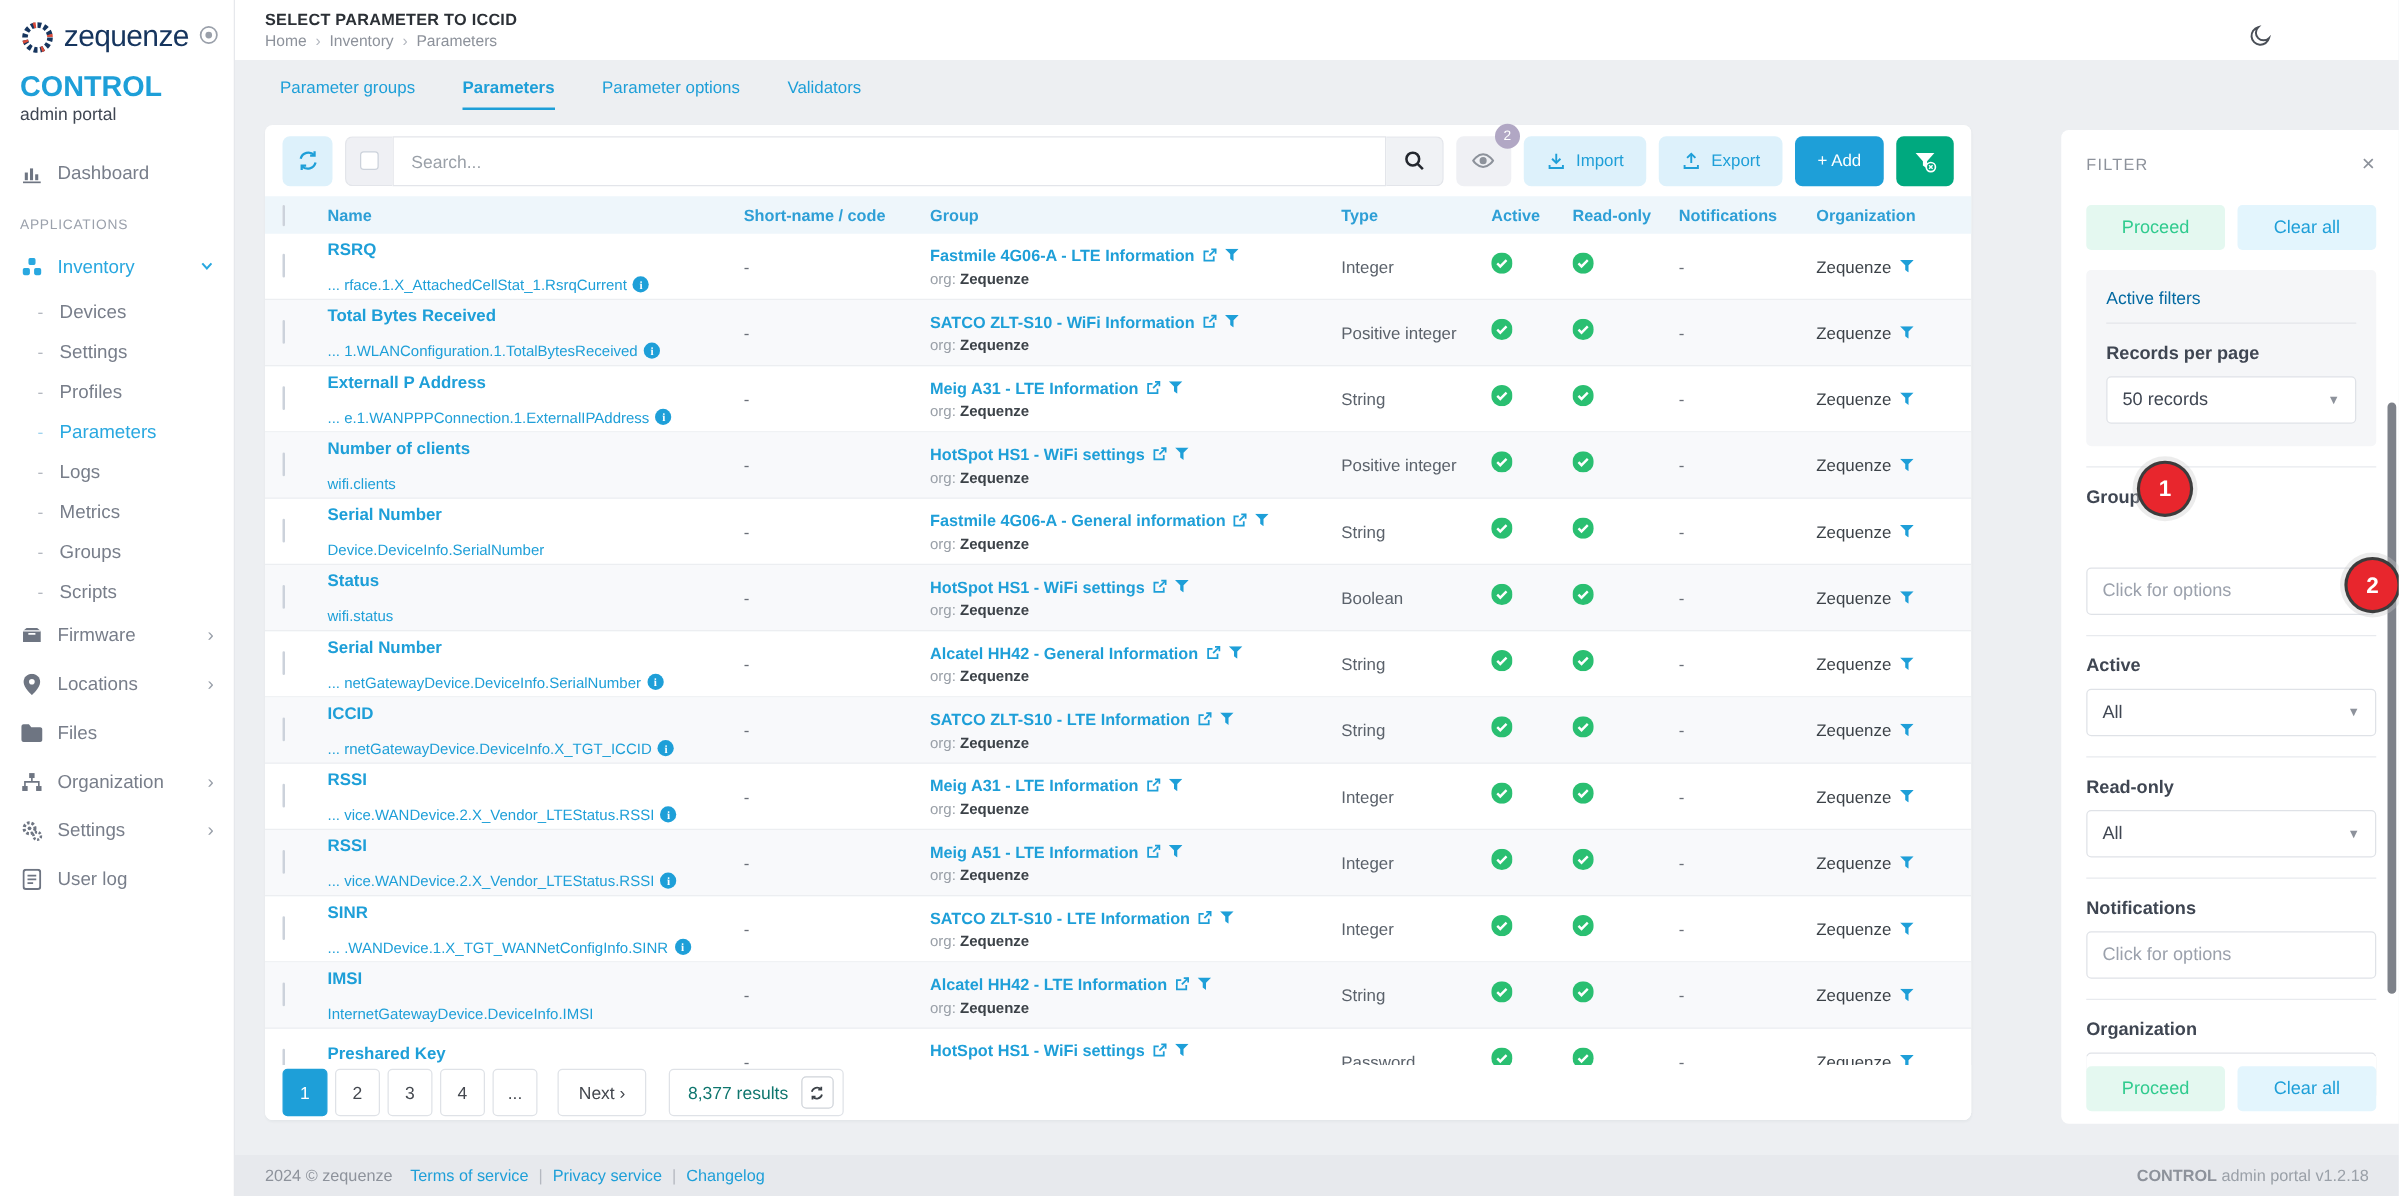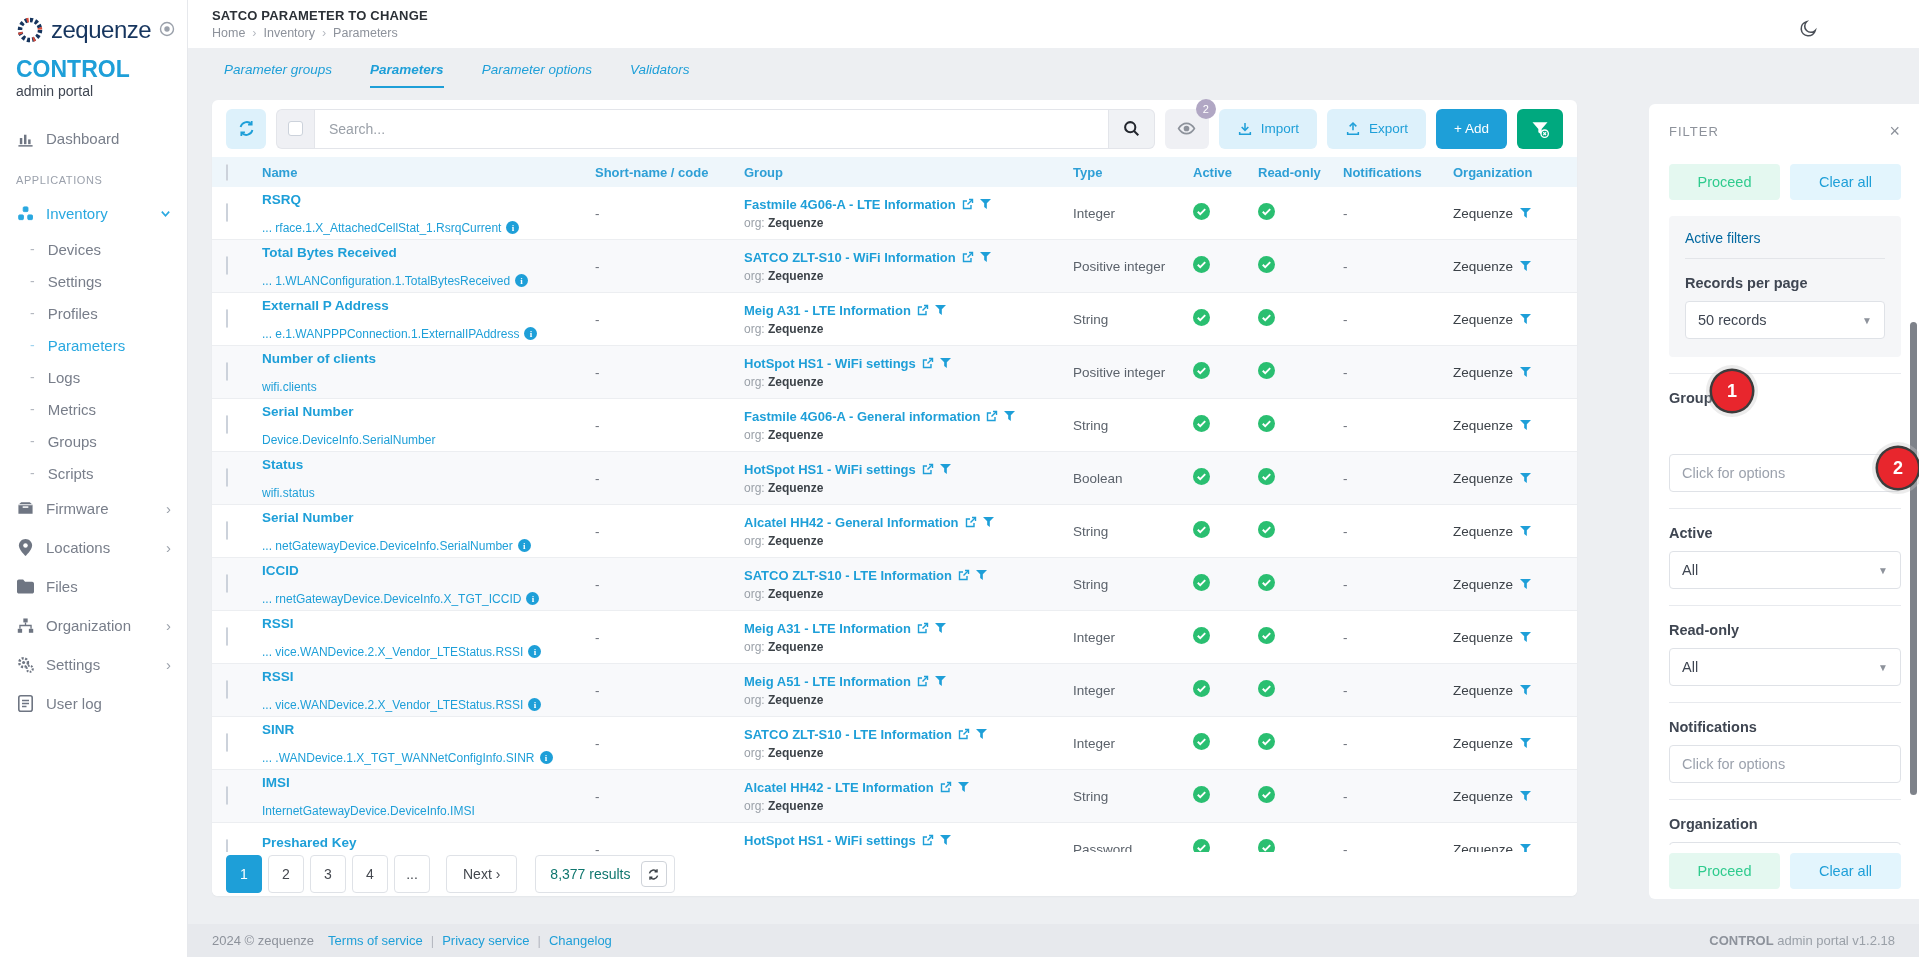--- a/index.html
+++ b/index.html
@@ -36,21 +36,21 @@
   .tb-right { margin-left:auto; display:flex; align-items:center; gap:20px;flex-direction:column; }
   .tb-icon { display:flex; align-items:center; cursor:pointer; }
   .user-box { height:48px; background:#f2f3f6; display:flex; align-items:center; gap:10px; padding:0 20px 0 14px; cursor:pointer; }
   .user-lines { font-size:12.5px; }
   .user-email { color:#3c4248; }
   .user-org { margin-top:1px; }
   .user-org .pfx { color:#9aa0a8; }
   .user-org .org { color:#3c4248; font-weight:bold; }
 
   .content { position:absolute; top:48px; left:0; right:0; bottom:33px; background:#edeff2; }
-  .tabs { display:flex; gap:38px; padding:14px 0 0 36px;font-style:italic; }
+  .tabs { display:flex; gap:38px; padding:14px 0 0 36px; }
   .tab { font-size:13.5px; color:#1e9fd8; padding-bottom:9px; cursor:pointer; }
   .tab.active { border-bottom:2px solid #1e9fd8; font-weight:bold; }
 
   
   .card { position:absolute; left:24px; top:52px; width:1365px; height:796px; background:#fff; border-radius:6px; box-shadow:0 1px 2px rgba(30,40,60,.04); }
   .toolbar { height:57px; display:flex; align-items:center; gap:10px; padding:0 14px; }
   .btn { border:none; cursor:pointer; font-family:inherit; display:flex; align-items:center; justify-content:center; }
   .btn-refresh { width:40px; height:40px; background:#ddf1fb; border-radius:6px; }
   .search-wrap { flex:1; display:flex; height:40px; }
   .check-seg { width:38px; background:#eff0f4; border:1px solid #e3e5ea; border-right:none; border-radius:6px 0 0 6px; display:flex; align-items:center; justify-content:center; }
@@ -279,21 +279,21 @@
       </span>
       <span>User log</span>
     </div>
   </div>
 </div>
 
 <div class="main">
 
   <div class="topbar">
     <div class="tb-left">
-      <div class="tb-title">SATCO PARAMETER TO CHANGE</div>
+      <div class="tb-title">SELECT PARAMETER TO ICCID</div>
       <div class="breadcrumb">
         <span class="crumb">Home</span>
         <span class="crumb-sep">›</span>
         <span class="crumb">Inventory</span>
         <span class="crumb-sep">›</span>
         <span class="crumb">Parameters</span>
       </div>
     </div>
     <div class="tb-right">
       <span class="tb-icon">

